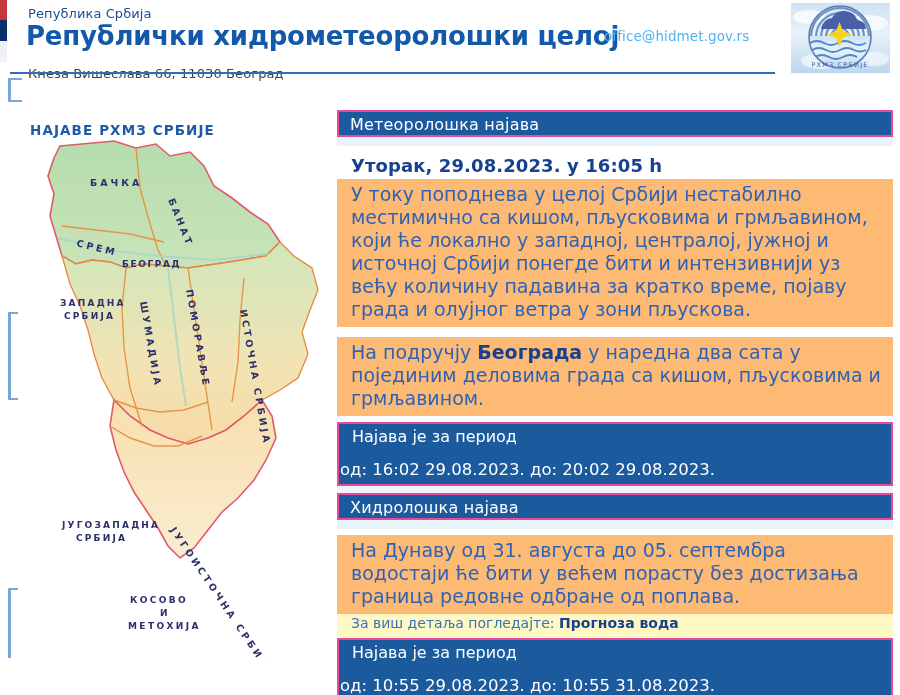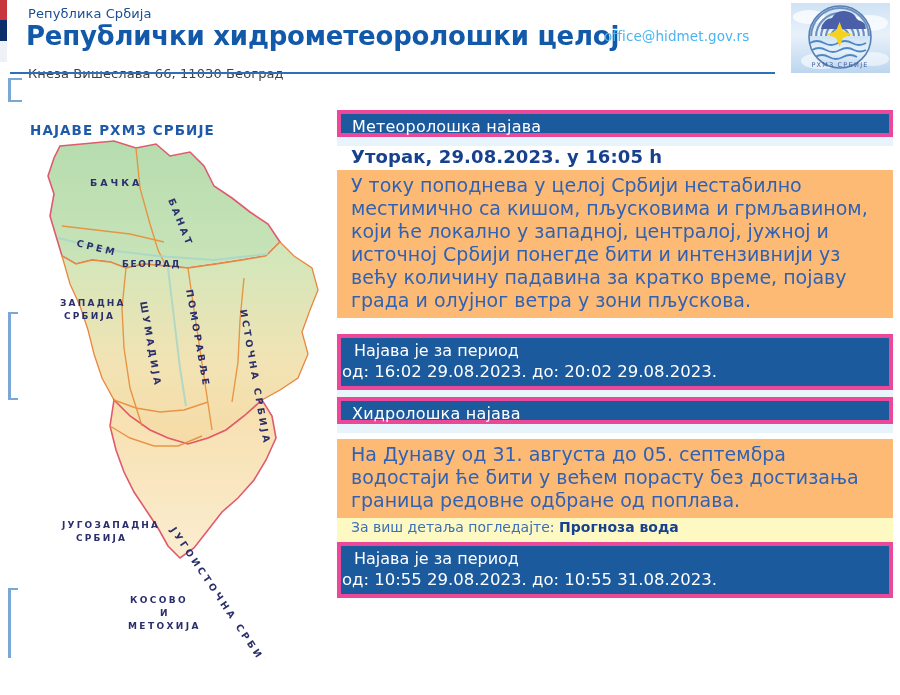--- a/index.html
+++ b/index.html
@@ -86,50 +86,50 @@
     fill:#2b2f6b;font-weight:bold;
   }
 
   
   .panel{
     position:absolute;left:337px;top:110px;width:556px;
     background:#f2f9fd;
   }
   .bar{
     background:#1c5a9e;
-    border:4px solid #ec4899;
+    border:2px solid #ec4899;
     color:#ffffff;
     box-sizing:border-box;
   }
   .bar-title{
     height:27px;line-height:26px;
     padding-left:11px;
     font-size:16px;letter-spacing:.2px;
   }
   .band{background:#e8f4fb;height:9px;}
   .body-txt{
     background:#fdba74;
     color:#2f62b5;
     font-size:19px;
     line-height:23px;
     padding:4px 10px 6px 14px;
   }
   .body-txt b{color:#1a3f8f;}
   .date-line{
     color:#17408f;font-weight:bold;font-size:18px;
-    padding:0 0 3px 14px;background:#ffffff;
+    padding:9px 0 3px 14px;background:#ffffff;
     letter-spacing:.1px;
   }
   .gap{background:#ffffff;height:10px;}
   .gap-sm{background:#ffffff;height:6px;}
   .period{
     padding:3px 0 4px 6px;
   }
   .period .l1{font-size:16px;padding-left:7px;line-height:20px;}
-  .period .l2{font-size:16.5px;line-height:21px;margin-left:-5px;}
+  .period .l2{font-size:16.5px;line-height:21px;margin-left:-5px;margin-top:12px;}
   .footnote{
     background:#fef9c3;
     font-size:14px;color:#3b6fb8;
     padding:1px 0 7px 14px;
   }
   .footnote b{color:#17408f;}
   .spacer-band{background:#eaf5fb;height:7px;}
 </style>
 </head>
 <body>
@@ -284,20 +284,23 @@
 
   <div class="bar bar-title">Метеоролошка најава</div>
   <div class="band"></div>
 
   <div class="date-line">Уторак, 29.08.2023. у 16:05 h</div>
 
   <div class="body-txt">У току поподнева у целој Србији нестабилно местимично са кишом, пљусковима и грмљавином, који ће локално у западној, централој, јужној и источној Србији понегде бити и интензивнији уз већу количину падавина за кратко време, појаву града и олујног ветра у зони пљускова.</div>
 
   <div class="gap"></div>
 
+  <div class="body-txt">
+    <span>На подручју </span><b>Београда</b><span> у наредна два сата у појединим деловима града са кишом, пљусковима и грмљавином.</span>
+  </div>
 
   <div class="gap-sm"></div>
 
   <div class="bar period">
     <div class="l1">Најава је за период</div>
     <div class="l2">од: 16:02 29.08.2023.  до: 20:02 29.08.2023.</div>
   </div>
 
   <div class="spacer-band"></div>
 

